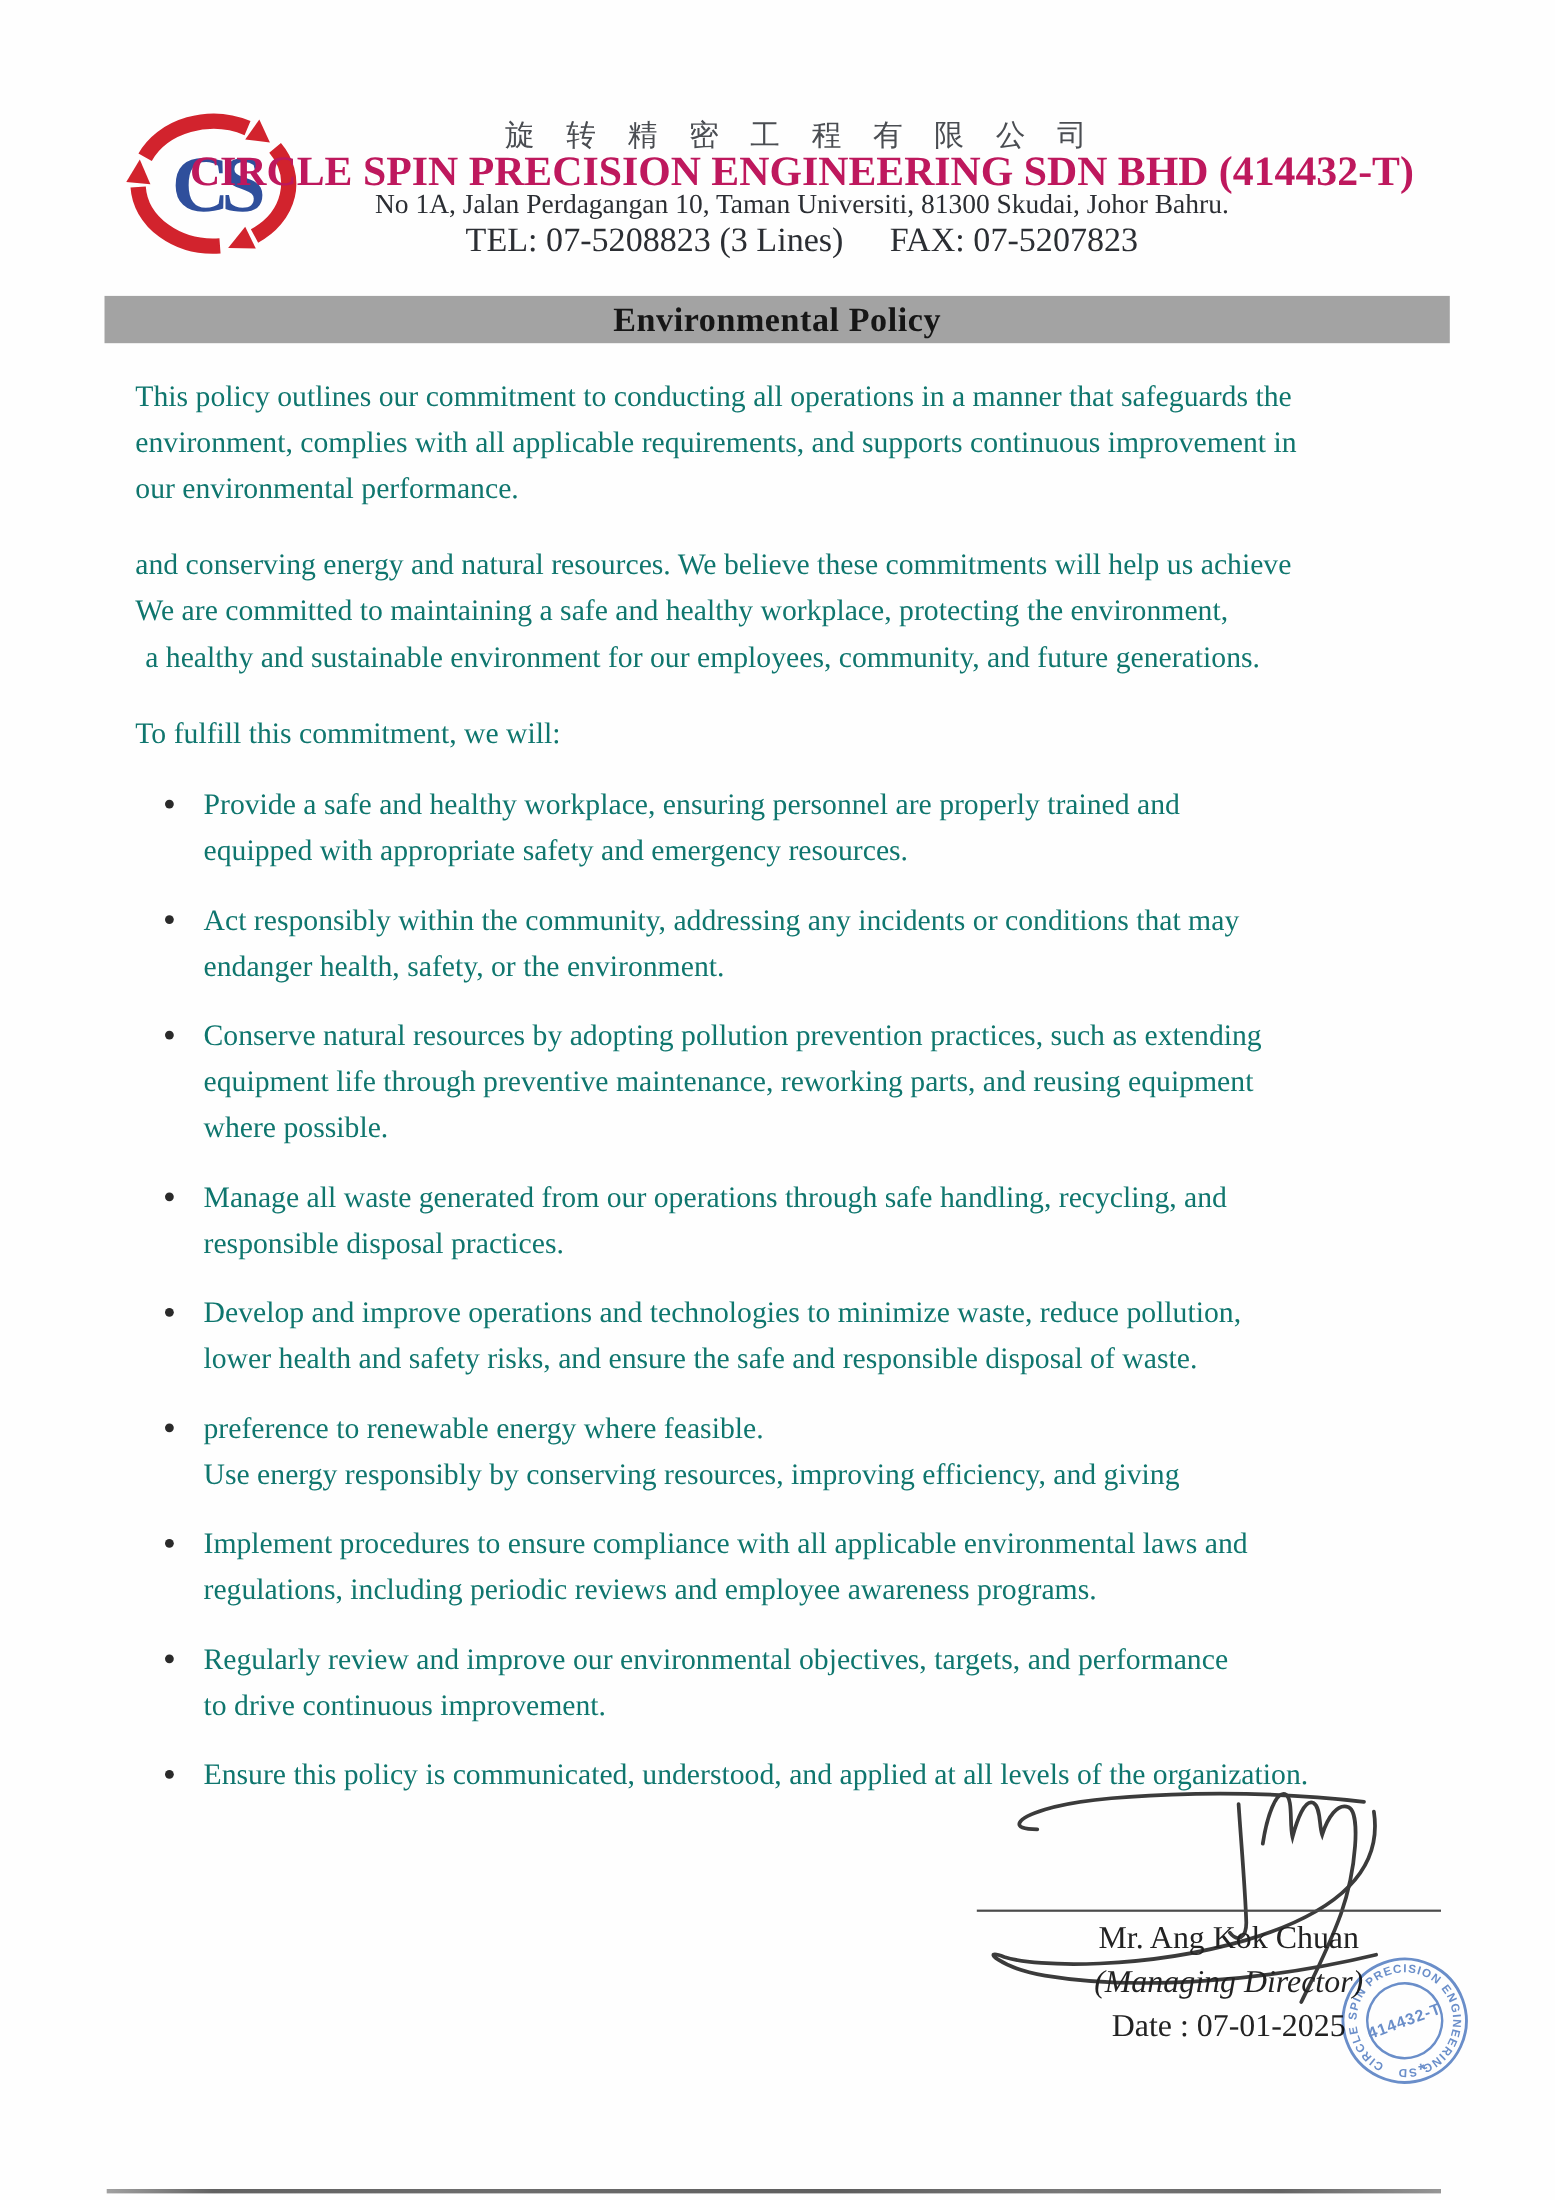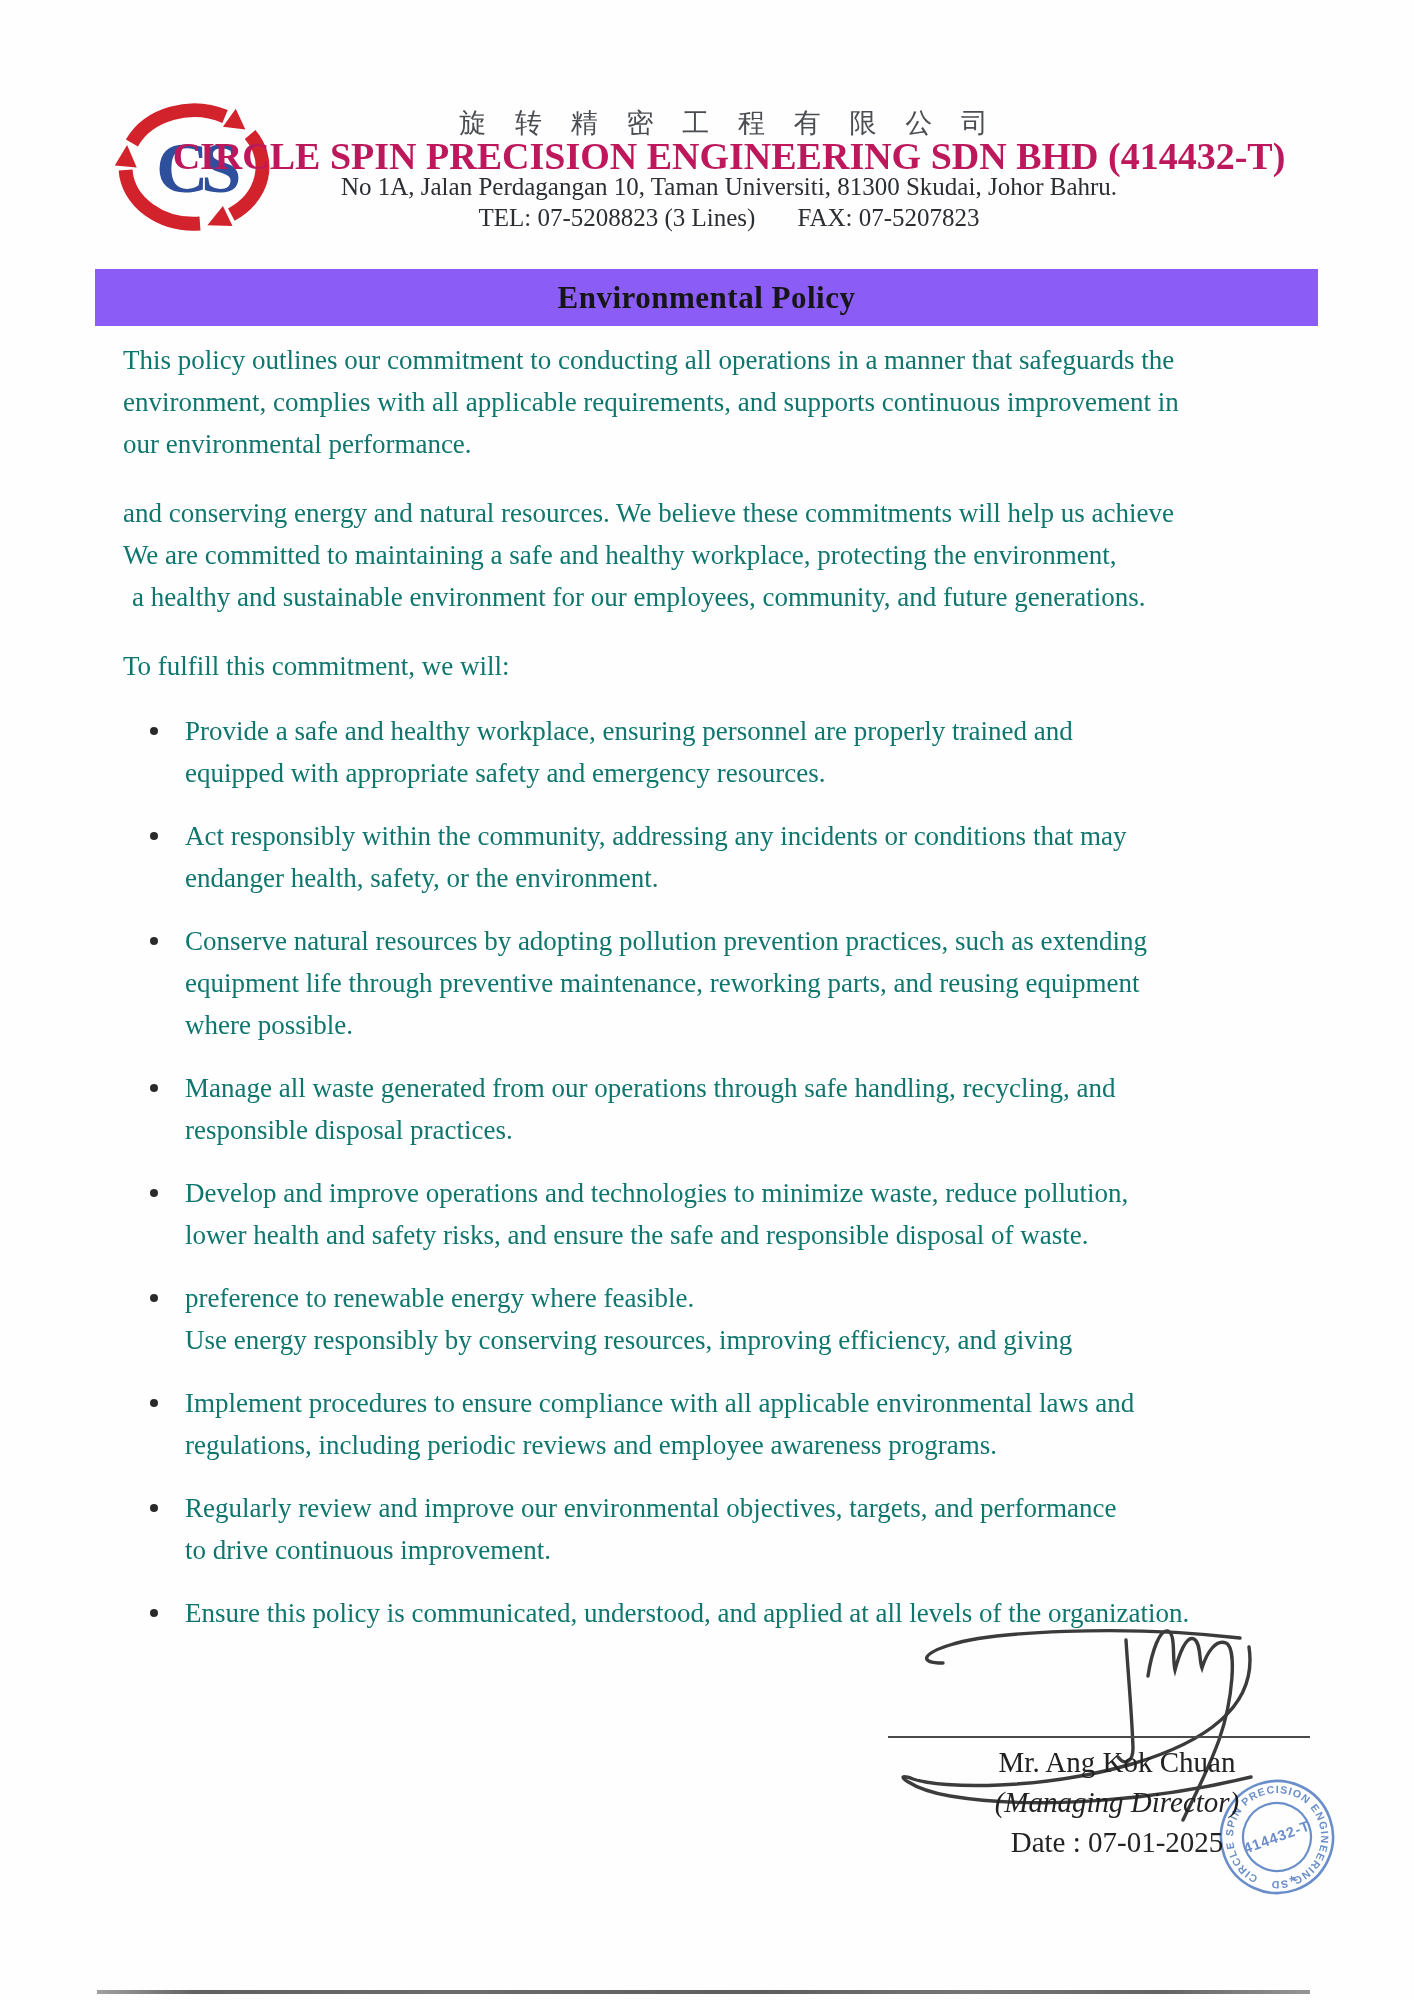--- a/index.html
+++ b/index.html
@@ -6,27 +6,27 @@
   .page{
     position:relative;width:1414px;height:2000px;background:#fefefe;
     font-family:"Liberation Serif","DejaVu Serif",serif;color:#1f1f1f;
     overflow:hidden;margin:0 auto;
   }
   
   .letterhead{position:absolute;top:106px;left:0;right:0;text-align:center;padding-left:44px;}
   .cn-name{font-size:27px;line-height:34px;letter-spacing:11px;color:#4a4d52;font-weight:400;}
   .co-name{font-size:38px;line-height:32px;font-weight:bold;color:#be185d;}
   .co-address{font-size:25px;line-height:30px;color:#2b2e33;}
-  .co-phone{font-size:25px;line-height:32px;color:#2b2e33;}
+  .co-phone{font-size:31px;line-height:32px;color:#2b2e33;}
   .co-phone .tel{margin-right:42px;}
   .logo-wrap{position:absolute;left:103px;top:92px;width:182px;height:150px;}
   
   .banner{
-    position:absolute;left:95px;top:269px;width:1223px;height:57px;
-    background:#8b5cf6;display:flex;align-items:center;justify-content:center;
+    position:absolute;left:95px;top:269px;width:1223px;height:43px;
+    background:#a3a3a3;display:flex;align-items:center;justify-content:center;
   }
   .banner-title{font-size:31px;font-weight:bold;color:#161616;letter-spacing:.5px;}
   
   .doc-body{position:absolute;top:326px;left:123px;width:1196px;font-size:27px;line-height:42px;color:#0f766e;}
   .para{margin:0 0 13px 0;}
   .indent1{padding-left:9px;}
   .intro{margin:1px 0 23px 0;}
   ul.policy{list-style:none;margin:0;padding:0;}
   ul.policy li{position:relative;margin:0 0 21px 0;padding-left:62px;}
   ul.policy li .dot{

